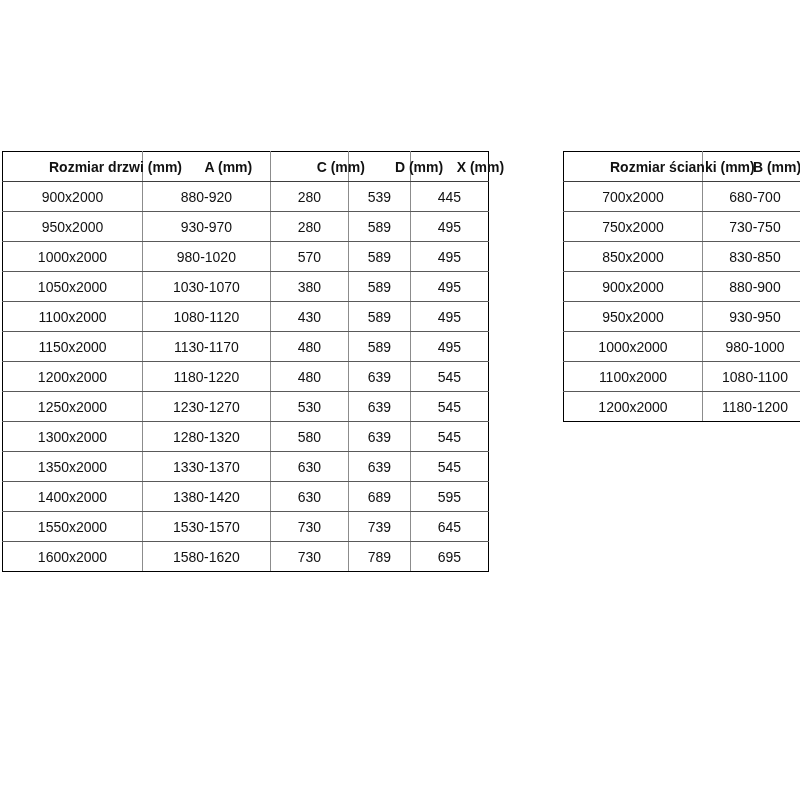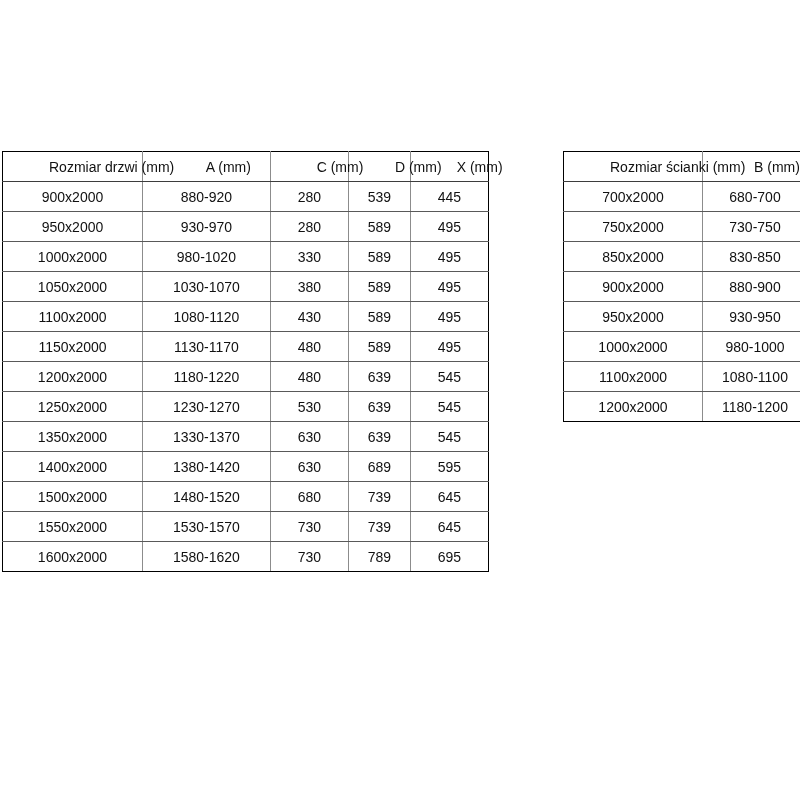--- a/index.html
+++ b/index.html
@@ -29,21 +29,21 @@
     border-right-color: #8c8c8c;
     text-align: center;
     vertical-align: middle;
     height: 30px;
     padding: 0 2px;
     font-size: 14px;
     color: #111111;
     white-space: nowrap;
     font-weight: 400;
   }
-  .spec th { font-weight: 400; padding-left: 46px; }
+  .spec th { font-weight: 700; padding-left: 46px; }
   
   .spec tr:first-child th { border-top: 1px solid #000000; }
   .spec tr:last-child td { border-bottom: 1px solid #000000; }
   .spec th:first-child, .spec td:first-child { border-left: 1px solid #000000; }
   .spec th:last-child, .spec td:last-child { border-right: 1px solid #000000; }
   .spec thead th { border-bottom-color: #3d3d3d; }
 
   #doors-table { left: 2px; width: 487px; }
   #doors-table th:nth-child(1) { width: 136px; }
   #doors-table th:nth-child(2) { width: 124px; }
@@ -80,21 +80,21 @@
         <tr>
           <td>950x2000</td>
           <td>930-970</td>
           <td>280</td>
           <td>589</td>
           <td>495</td>
         </tr>
         <tr>
           <td>1000x2000</td>
           <td>980-1020</td>
-          <td>330</td>
+          <td>570</td>
           <td>589</td>
           <td>495</td>
         </tr>
         <tr>
           <td>1050x2000</td>
           <td>1030-1070</td>
           <td>380</td>
           <td>589</td>
           <td>495</td>
         </tr>
@@ -116,45 +116,45 @@
           <td>1200x2000</td>
           <td>1180-1220</td>
           <td>480</td>
           <td>639</td>
           <td>545</td>
         </tr>
         <tr>
           <td>1250x2000</td>
           <td>1230-1270</td>
           <td>530</td>
+          <td>639</td>
+          <td>545</td>
+        </tr>
+        <tr>
+          <td>1300x2000</td>
+          <td>1280-1320</td>
+          <td>580</td>
           <td>639</td>
           <td>545</td>
         </tr>
         <tr>
           <td>1350x2000</td>
           <td>1330-1370</td>
           <td>630</td>
           <td>639</td>
           <td>545</td>
         </tr>
         <tr>
           <td>1400x2000</td>
           <td>1380-1420</td>
           <td>630</td>
           <td>689</td>
           <td>595</td>
         </tr>
         <tr>
-          <td>1500x2000</td>
-          <td>1480-1520</td>
-          <td>680</td>
-          <td>739</td>
-          <td>645</td>
-        </tr>
-        <tr>
           <td>1550x2000</td>
           <td>1530-1570</td>
           <td>730</td>
           <td>739</td>
           <td>645</td>
         </tr>
         <tr>
           <td>1600x2000</td>
           <td>1580-1620</td>
           <td>730</td>

